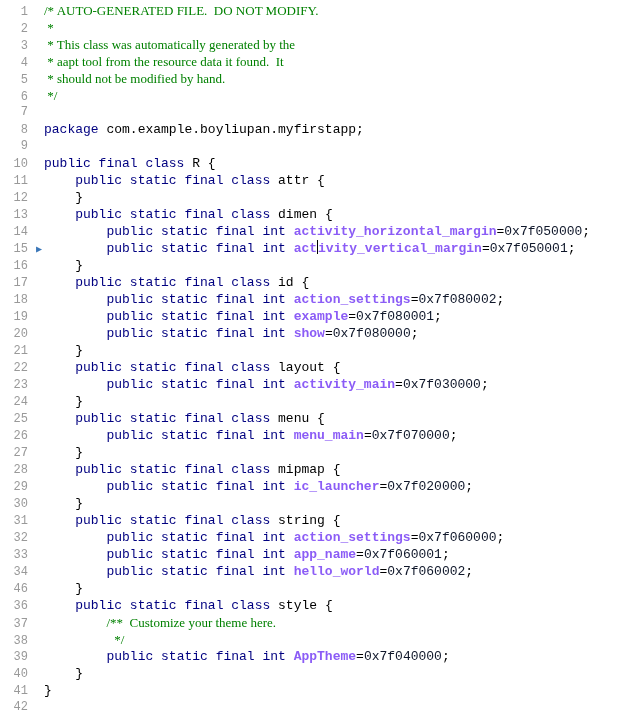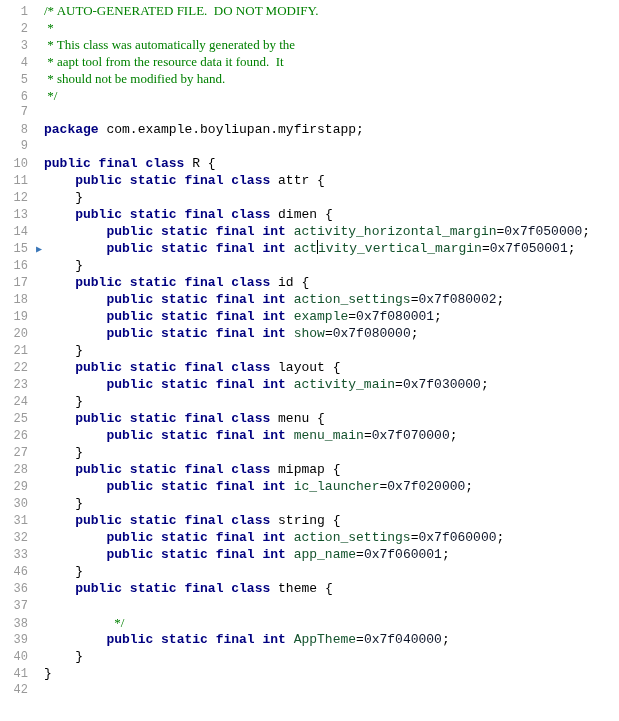--- a/index.html
+++ b/index.html
@@ -36,24 +36,24 @@
     width: 10px;
     flex-shrink: 0;
     color: #3a76b8;
     font-size: 10px;
     text-align: center;
   }
   .code {
     flex: 1;
   }
   .comment { color: #008000; font-family: Liberation Serif, serif; }
-  .keyword { color: #000080; font-weight: bold; }
+  .keyword { color: #000080; font-weight: normal; }
   .identifier { color: #000000; }
   .number { color: #0f172a; }
-  .field { color: #14532d; font-weight: normal; }
+  .field { color: #8b5cf6; font-weight: bold; }
   .punct { color: #000000; }
   .caret {
     display: inline-block;
     width: 1px;
     height: 14px;
     background: #000;
     vertical-align: -2px;
     margin: 0 0px;
   }
 </style>
@@ -87,21 +87,22 @@
     <div class="line"><span class="gutter">24</span><span class="marker"></span><span class="code"><span class="punct">    }</span></span></div>
     <div class="line"><span class="gutter">25</span><span class="marker"></span><span class="code"><span class="punct">    </span><span class="keyword">public static final class </span><span class="identifier">menu </span><span class="punct">{</span></span></div>
     <div class="line"><span class="gutter">26</span><span class="marker"></span><span class="code"><span class="punct">        </span><span class="keyword">public static final int </span><span class="field">menu_main</span><span class="punct">=</span><span class="number">0x7f070000</span><span class="punct">;</span></span></div>
     <div class="line"><span class="gutter">27</span><span class="marker"></span><span class="code"><span class="punct">    }</span></span></div>
     <div class="line"><span class="gutter">28</span><span class="marker"></span><span class="code"><span class="punct">    </span><span class="keyword">public static final class </span><span class="identifier">mipmap </span><span class="punct">{</span></span></div>
     <div class="line"><span class="gutter">29</span><span class="marker"></span><span class="code"><span class="punct">        </span><span class="keyword">public static final int </span><span class="field">ic_launcher</span><span class="punct">=</span><span class="number">0x7f020000</span><span class="punct">;</span></span></div>
     <div class="line"><span class="gutter">30</span><span class="marker"></span><span class="code"><span class="punct">    }</span></span></div>
     <div class="line"><span class="gutter">31</span><span class="marker"></span><span class="code"><span class="punct">    </span><span class="keyword">public static final class </span><span class="identifier">string </span><span class="punct">{</span></span></div>
     <div class="line"><span class="gutter">32</span><span class="marker"></span><span class="code"><span class="punct">        </span><span class="keyword">public static final int </span><span class="field">action_settings</span><span class="punct">=</span><span class="number">0x7f060000</span><span class="punct">;</span></span></div>
     <div class="line"><span class="gutter">33</span><span class="marker"></span><span class="code"><span class="punct">        </span><span class="keyword">public static final int </span><span class="field">app_name</span><span class="punct">=</span><span class="number">0x7f060001</span><span class="punct">;</span></span></div>
+    <div class="line"><span class="gutter">34</span><span class="marker"></span><span class="code"><span class="punct">        </span><span class="keyword">public static final int </span><span class="field">hello_world</span><span class="punct">=</span><span class="number">0x7f060002</span><span class="punct">;</span></span></div>
     <div class="line"><span class="gutter">46</span><span class="marker"></span><span class="code"><span class="punct">    }</span></span></div>
-    <div class="line"><span class="gutter">36</span><span class="marker"></span><span class="code"><span class="punct">    </span><span class="keyword">public static final class </span><span class="identifier">theme </span><span class="punct">{</span></span></div>
-    <div class="line"><span class="gutter">37</span><span class="marker"></span><span class="code"><span class="punct">        </span></span></div>
+    <div class="line"><span class="gutter">36</span><span class="marker"></span><span class="code"><span class="punct">    </span><span class="keyword">public static final class </span><span class="identifier">style </span><span class="punct">{</span></span></div>
+    <div class="line"><span class="gutter">37</span><span class="marker"></span><span class="code"><span class="punct">        </span><span class="comment">/**  Customize your theme here.</span></span></div>
     <div class="line"><span class="gutter">38</span><span class="marker"></span><span class="code"><span class="punct">         </span><span class="comment">*/</span></span></div>
     <div class="line"><span class="gutter">39</span><span class="marker"></span><span class="code"><span class="punct">        </span><span class="keyword">public static final int </span><span class="field">AppTheme</span><span class="punct">=</span><span class="number">0x7f040000</span><span class="punct">;</span></span></div>
     <div class="line"><span class="gutter">40</span><span class="marker"></span><span class="code"><span class="punct">    }</span></span></div>
     <div class="line"><span class="gutter">41</span><span class="marker"></span><span class="code"><span class="punct">}</span></span></div>
     <div class="line"><span class="gutter">42</span><span class="marker"></span><span class="code"></span></div>
   </div>
 
 </body></html>

